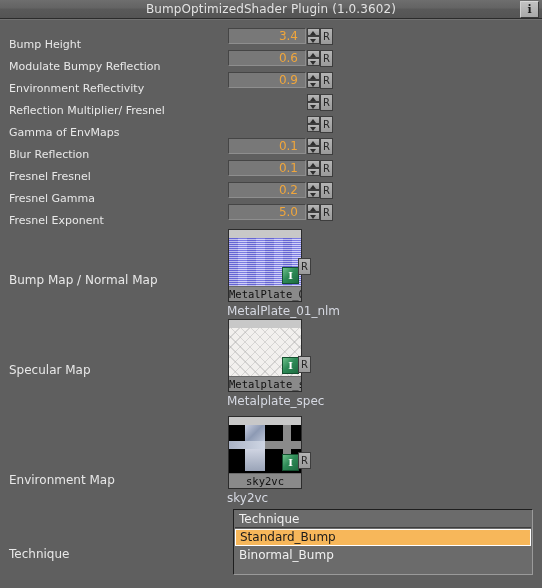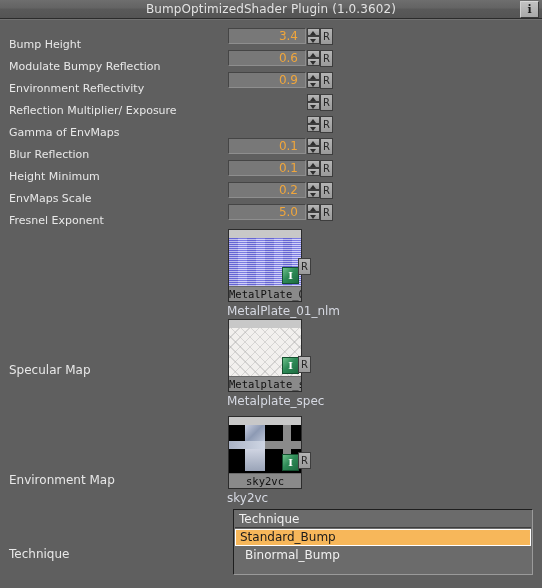--- a/index.html
+++ b/index.html
@@ -279,21 +279,20 @@
   .tech-item.selected {
     top: 19px;
     background: #f7b75a;
     color: #1b1b1b;
     border: 1px solid #ffffff;
     line-height: 15px;
   }
   .tech-item.normal {
     top: 37px;
     color: #f0f0f0;
-    margin-left: 6px;
   }
 </style>
 </head>
 <body>
 
 <div id="app">
 
   <div class="titlebar">
     <div class="titlebar-text">BumpOptimizedShader Plugin (1.0.3602)</div>
     <div class="info-btn">i</div>
@@ -343,21 +342,21 @@
             <span class="tri"></span>
           </div>
         <div class="spin-arrow down">
             <span class="tri"></span>
           </div>
       </div>
       <div class="rbtn inline">R</div>
     </div>
 
     <div class="param-row" style="top:72px">
-      <div class="param-label">Reflection Multiplier/ Exposure</div>
+      <div class="param-label">Reflection Multiplier/ Fresnel</div>
       <div class="spin-arrows">
         <div class="spin-arrow up">
             <span class="tri"></span>
           </div>
         <div class="spin-arrow down">
             <span class="tri"></span>
           </div>
       </div>
       <div class="rbtn inline">R</div>
     </div>
@@ -385,37 +384,37 @@
             <span class="tri"></span>
           </div>
         <div class="spin-arrow down">
             <span class="tri"></span>
           </div>
       </div>
       <div class="rbtn inline">R</div>
     </div>
 
     <div class="param-row" style="top:138px">
-      <div class="param-label">Height Minimum</div>
+      <div class="param-label">Fresnel Fresnel</div>
       <div class="spinbox">
         <div class="spin-value">0.1</div>
       </div>
       <div class="spin-arrows">
         <div class="spin-arrow up">
             <span class="tri"></span>
           </div>
         <div class="spin-arrow down">
             <span class="tri"></span>
           </div>
       </div>
       <div class="rbtn inline">R</div>
     </div>
 
     <div class="param-row" style="top:160px">
-      <div class="param-label">EnvMaps Scale</div>
+      <div class="param-label">Fresnel Gamma</div>
       <div class="spinbox">
         <div class="spin-value">0.2</div>
       </div>
       <div class="spin-arrows">
         <div class="spin-arrow up">
             <span class="tri"></span>
           </div>
         <div class="spin-arrow down">
             <span class="tri"></span>
           </div>
@@ -433,20 +432,21 @@
             <span class="tri"></span>
           </div>
         <div class="spin-arrow down">
             <span class="tri"></span>
           </div>
       </div>
       <div class="rbtn inline">R</div>
     </div>
 
     <div class="map-row" style="top:209px; height:92px">
+      <div class="map-label" style="top:44px">Bump Map / Normal Map</div>
       <div class="thumb-frame" style="top:0">
         <div class="thumb-img tex-normal"></div>
         <div class="badge-i">I</div>
         <div class="thumb-caption">MetalPlate_0</div>
       </div>
       <div class="rbtn" style="left:298px; top:29px">R</div>
       <div class="map-name" style="top:75px">MetalPlate_01_nlm</div>
     </div>
 
     <div class="map-row" style="top:299px; height:92px">

